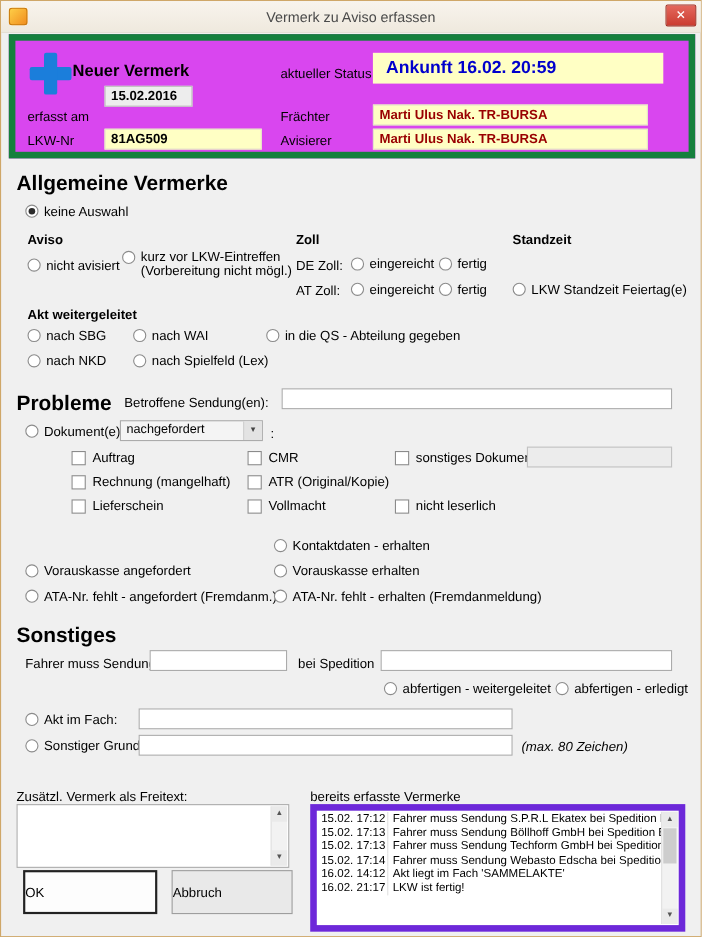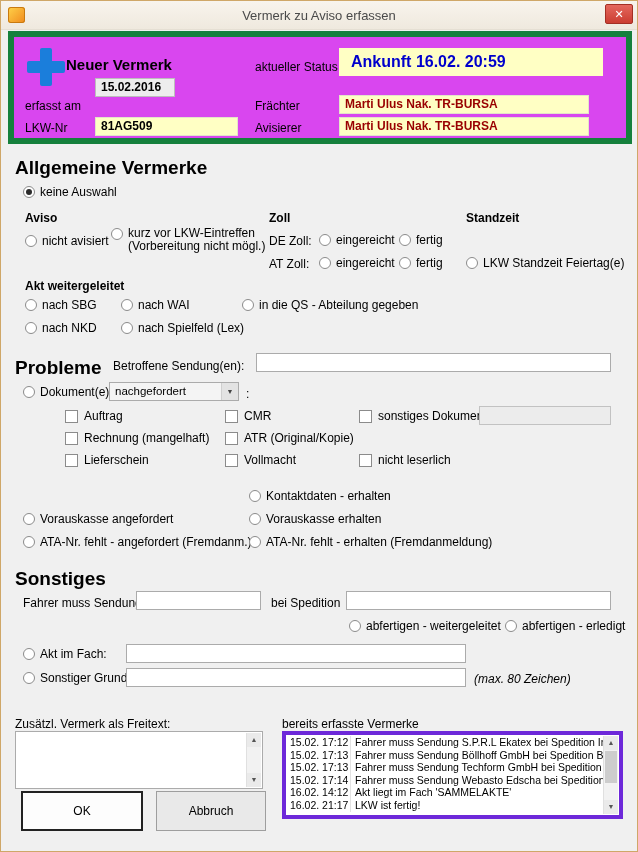--- a/index.html
+++ b/index.html
@@ -43,33 +43,33 @@
 
   .tinput{position:absolute;height:19px;border:1px solid #ababab;background:#fff;font:inherit;padding:0 3px}
   .tinput.gray{background:#ececec;border-color:#c2c2c2}
 
   .combo{position:absolute;left:108px;top:381px;width:130px;height:19px;border:1px solid #ababab;background:#f4f4f4;display:flex;align-items:stretch;cursor:pointer}
   .combo .ctxt{flex:1;padding:2px 0 0 5px;font-size:11.5px;white-space:nowrap;overflow:hidden}
   .combo .carrow{width:17px;display:flex;align-items:center;justify-content:center;font-size:7px;color:#444;background:#e3e3e3;border-left:1px solid #cfcfcf}
 
   
   .freitext{position:absolute;left:14px;top:730px;width:248px;height:58px;background:#fff;border:1px solid #ababab}
-  .hist{position:absolute;left:281px;top:730px;width:341px;height:88px;background:#fff;border:4px solid #6d28d9}
+  .hist{position:absolute;left:281px;top:730px;width:341px;height:116px;background:#fff;border:6px solid #6d28d9}
   .hist-rows{position:absolute;left:1px;top:1px;right:16px;bottom:1px;overflow:hidden}
   .hrow{display:flex;height:12.6px;font-size:10.5px;line-height:12.6px;white-space:nowrap}
   .hrow .t{width:64px;flex:none;padding-left:3px;border-right:1px solid #e2e2e2;overflow:hidden}
   .hrow .x{flex:1;padding-left:4px;overflow:hidden}
 
   .vscroll{position:absolute;top:1px;bottom:1px;right:1px;width:15px;background:#f2f2f2;border-left:1px solid #e0e0e0}
   .vscroll .arr{position:absolute;left:0;width:100%;height:14px;text-align:center;font-size:7px;line-height:14px;color:#555;background:#eaeaea}
   .vscroll .arr.up{top:0}
   .vscroll .arr.dn{bottom:0}
   .vscroll .thumb{position:absolute;left:1px;right:1px;top:15px;height:32px;background:#cdcdcd}
 
-  .btn{position:absolute;text-align:center;cursor:pointer;font:inherit}
+  .btn{position:absolute;cursor:pointer;font:inherit}
   .btn-ok{left:20px;top:790px;width:122px;height:40px;background:#fdfdfd;border:2px solid #222;line-height:36px}
   .btn-cancel{left:155px;top:790px;width:110px;height:40px;background:#e9e9e9;border:1px solid #9e9e9e;line-height:38px}
 </style>
 </head>
 <body>
 
 <div id="win">
 
   <div class="titlebar">
     <span class="app-icon"></span>

